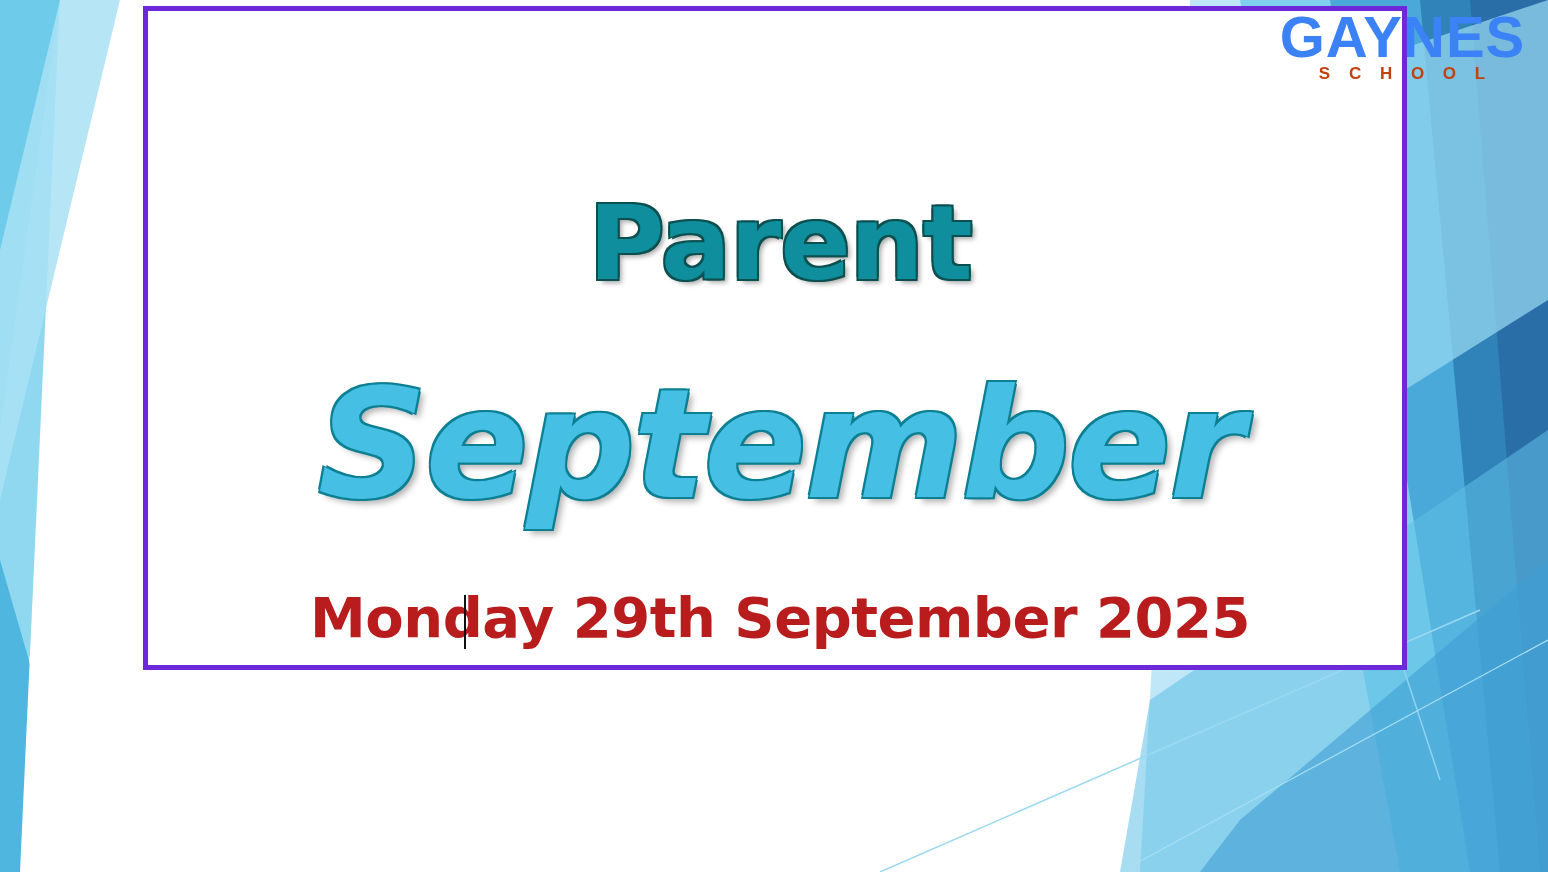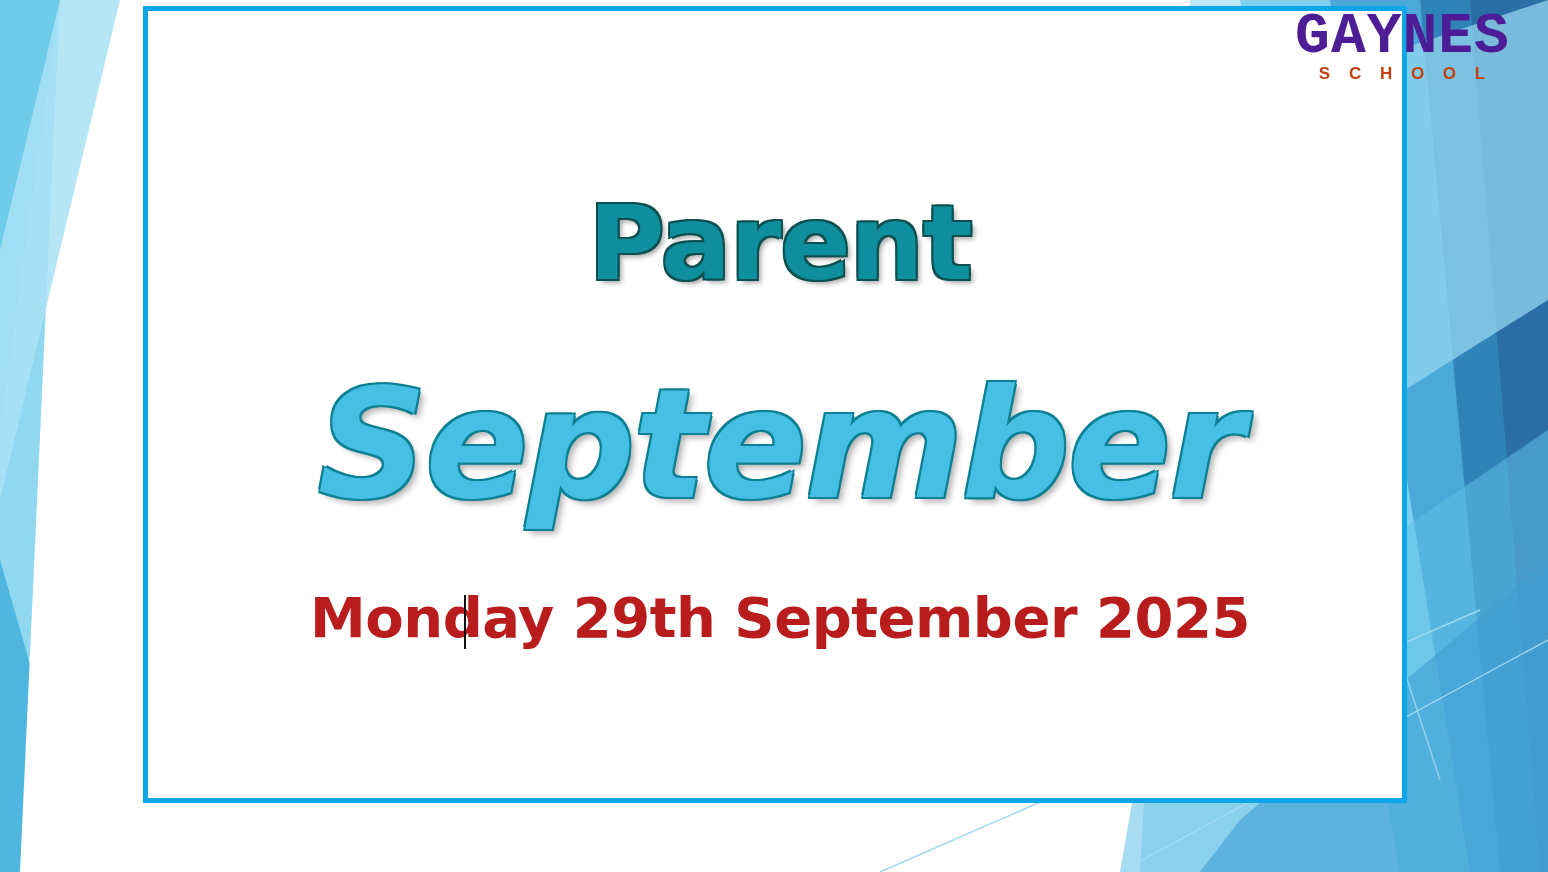--- a/index.html
+++ b/index.html
@@ -23,43 +23,43 @@
     width: 100%;
     height: 100%;
   }
 
   
   .panel {
     position: absolute;
     left: 143px;
     top: 6px;
     width: 1264px;
-    height: 797px;
+    height: 664px;
     background: #ffffff;
-    border: 5px solid #0ea5e9;
+    border: 5px solid #6d28d9;
     box-sizing: border-box;
     z-index: 5;
   }
 
   
   .logo {
     position: absolute;
     right: 18px;
     top: 6px;
     width: 255px;
     height: 92px;
     z-index: 8;
     text-align: center;
   }
   .logo-word {
-    font-family: Liberation Mono, monospace;
+    font-family: Liberation Sans, sans-serif;
     font-size: 58px;
     font-weight: 700;
     letter-spacing: 1px;
-    color: #4c1d95;
+    color: #3b82f6;
     line-height: 62px;
     white-space: nowrap;
   }
   .logo-sub {
     font-family: Liberation Sans, sans-serif;
     font-size: 17px;
     font-weight: 700;
     letter-spacing: 7px;
     color: #c2410c;
     line-height: 20px;

